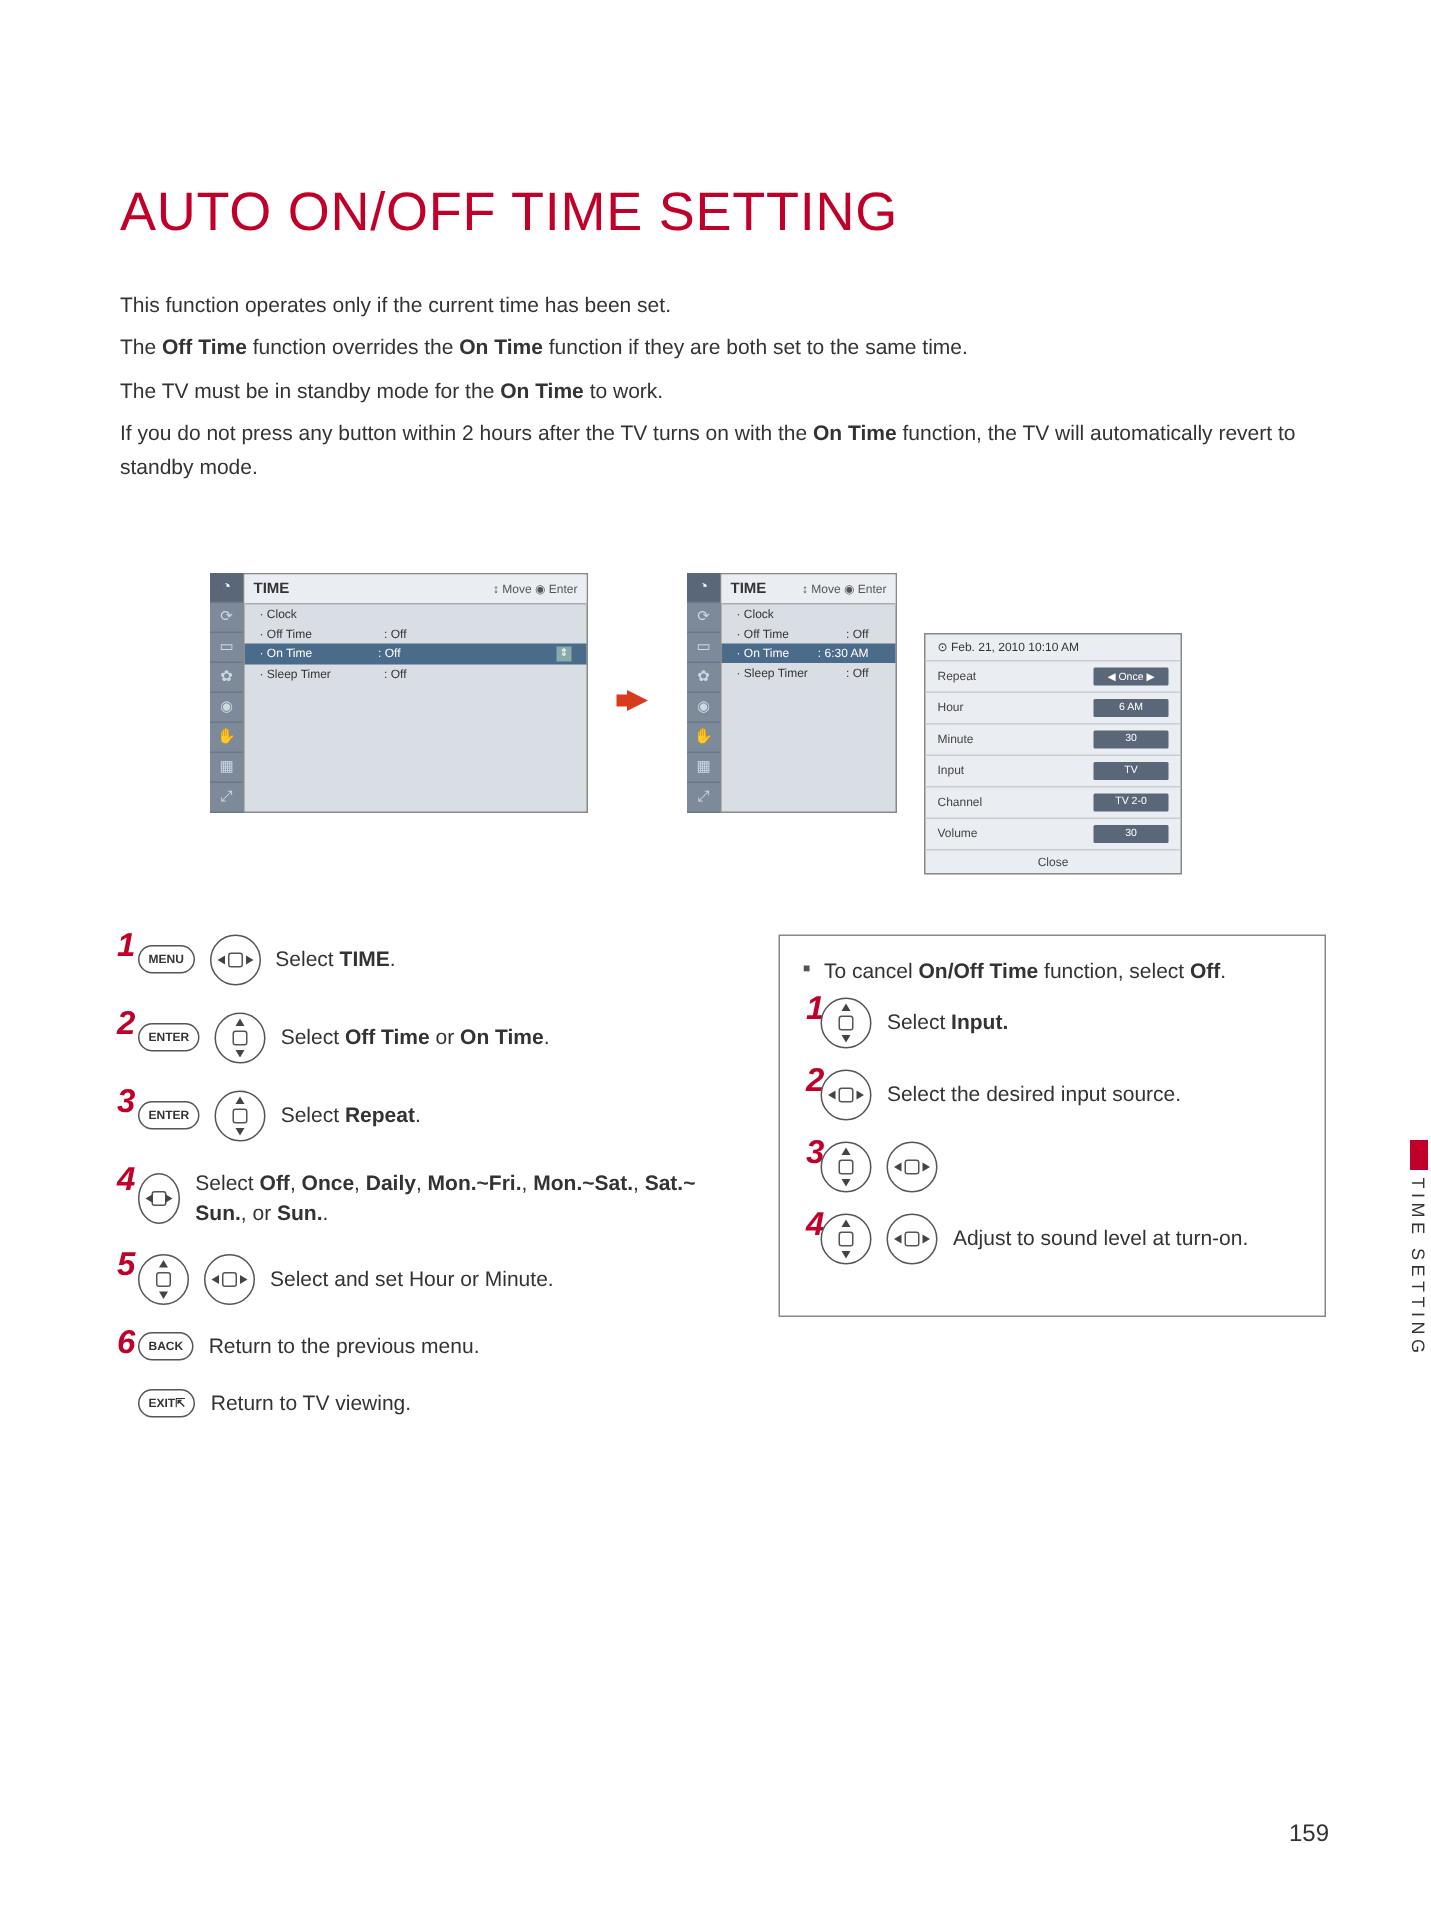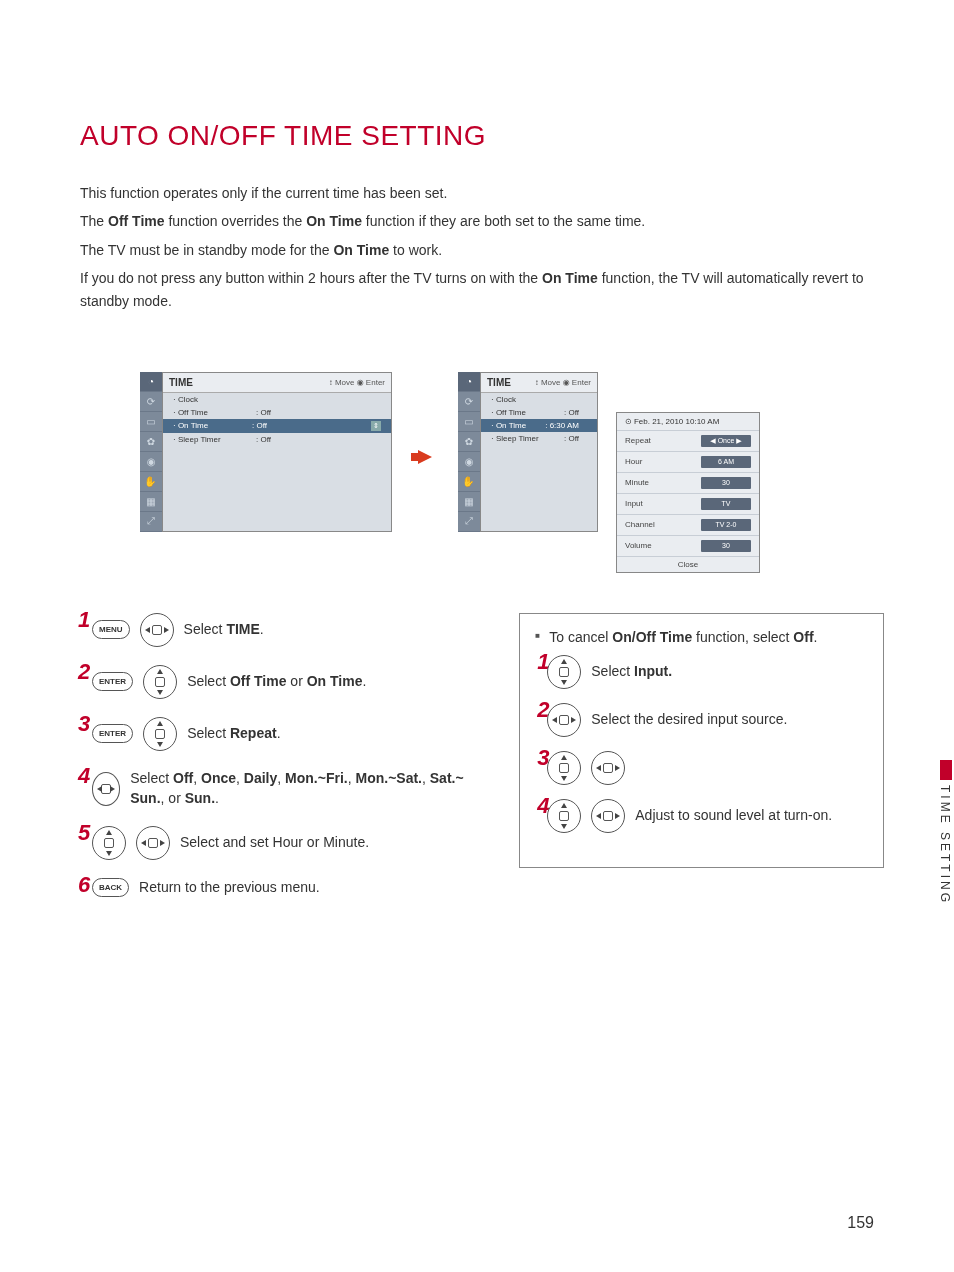--- a/index.html
+++ b/index.html
@@ -8,21 +8,21 @@
     height: 1272px;
     font-family: Arial, Helvetica, sans-serif;
     color: #333;
     padding: 120px 70px 40px 80px;
     position: relative;
     background: #fff;
   }
   h1 {
     color: #c1002a;
     font-weight: normal;
-    font-size: 28px;
+    font-size: 36px;
     letter-spacing: 0.5px;
     margin-bottom: 30px;
   }
   .intro p {
     font-size: 14px;
     line-height: 1.6;
     margin-bottom: 6px;
   }
   .intro b { font-weight: bold; }
 
@@ -59,21 +59,21 @@
     width: 30px; height: 30px; margin-top: 70px;
     display:flex; align-items:center; justify-content:center;
   }
   .arrow-right::before {
     content:""; display:block; width:0;height:0;
     border-left:14px solid #d93b1f; border-top:7px solid transparent; border-bottom:7px solid transparent;
     box-shadow: -10px 0 0 -3px #d93b1f;
   }
 
   .side-panel {
-    width: 144px; background:#eaedf1; border:1px solid #888; margin-top:40px; font-size:8px;
+    width: 172px; background:#eaedf1; border:1px solid #888; margin-top:40px; font-size:8px;
   }
   .side-panel .hdr { padding:4px 8px; font-size:8px; color:#333; }
   .side-panel .row { display:flex; align-items:center; padding:4px 8px; border-top:1px solid #c8ced6;}
   .side-panel .row .lbl { color:#444; }
   .side-panel .row .pill {
     margin-left:auto; width:50px; height:12px; background:#5a6779; color:#fff;
     font-size:7px; display:flex; align-items:center; justify-content:center; border-radius:1px;
   }
   .side-panel .close { text-align:center; padding:3px 0; border-top:1px solid #c8ced6; color:#444;}
 
@@ -115,21 +115,21 @@
   .steps-right .step { margin-bottom:14px; }
   .steps-right .step-num { left:2px; }
 
   .side-tab {
     position:absolute; right:0; top:780px; width:18px; height:130px;
     background:#fff;
     writing-mode: vertical-rl; text-orientation: mixed;
     font-size:12px; letter-spacing:3px; color:#333; display:flex; align-items:center; justify-content:center;
   }
   .side-accent { position:absolute; right:2px; top:760px; width:12px; height:30px; background:#c1002a; }
-  .page-num { position:absolute; right:80px; bottom:40px; font-size:16px;margin-top:48px; }
+  .page-num { position:absolute; right:68px; bottom:40px; font-size:16px;margin-top:48px; }
 </style>
 </head>
 <body>
 
 <h1>AUTO ON/OFF TIME SETTING</h1>
 
 <div class="intro">
   <p><span>This function operates only if the current time has been set.</span></p>
   <p>
     <span>The </span>
@@ -316,20 +316,24 @@
         </span>
       <span class="step-text">Select and set Hour or Minute.</span>
     </div>
 
     <div class="step">
       <span class="step-num">6</span>
       <span class="remote-btn">BACK</span>
       <span class="step-text">Return to the previous menu.</span>
     </div>
 
+    <div class="step">
+      <span class="remote-btn" style="margin-left:12px;">EXIT⇱</span>
+      <span class="step-text">Return to TV viewing.</span>
+    </div>
   </div>
 
   <div class="steps-right">
     <div class="note">
       <span>To cancel </span><b>On/Off Time</b><span> function, select </span><b>Off</b><span>.</span>
     </div>
 
     <div class="step">
       <span class="step-num">1</span>
       <span class="dpad ud" style="margin-left:12px;">

